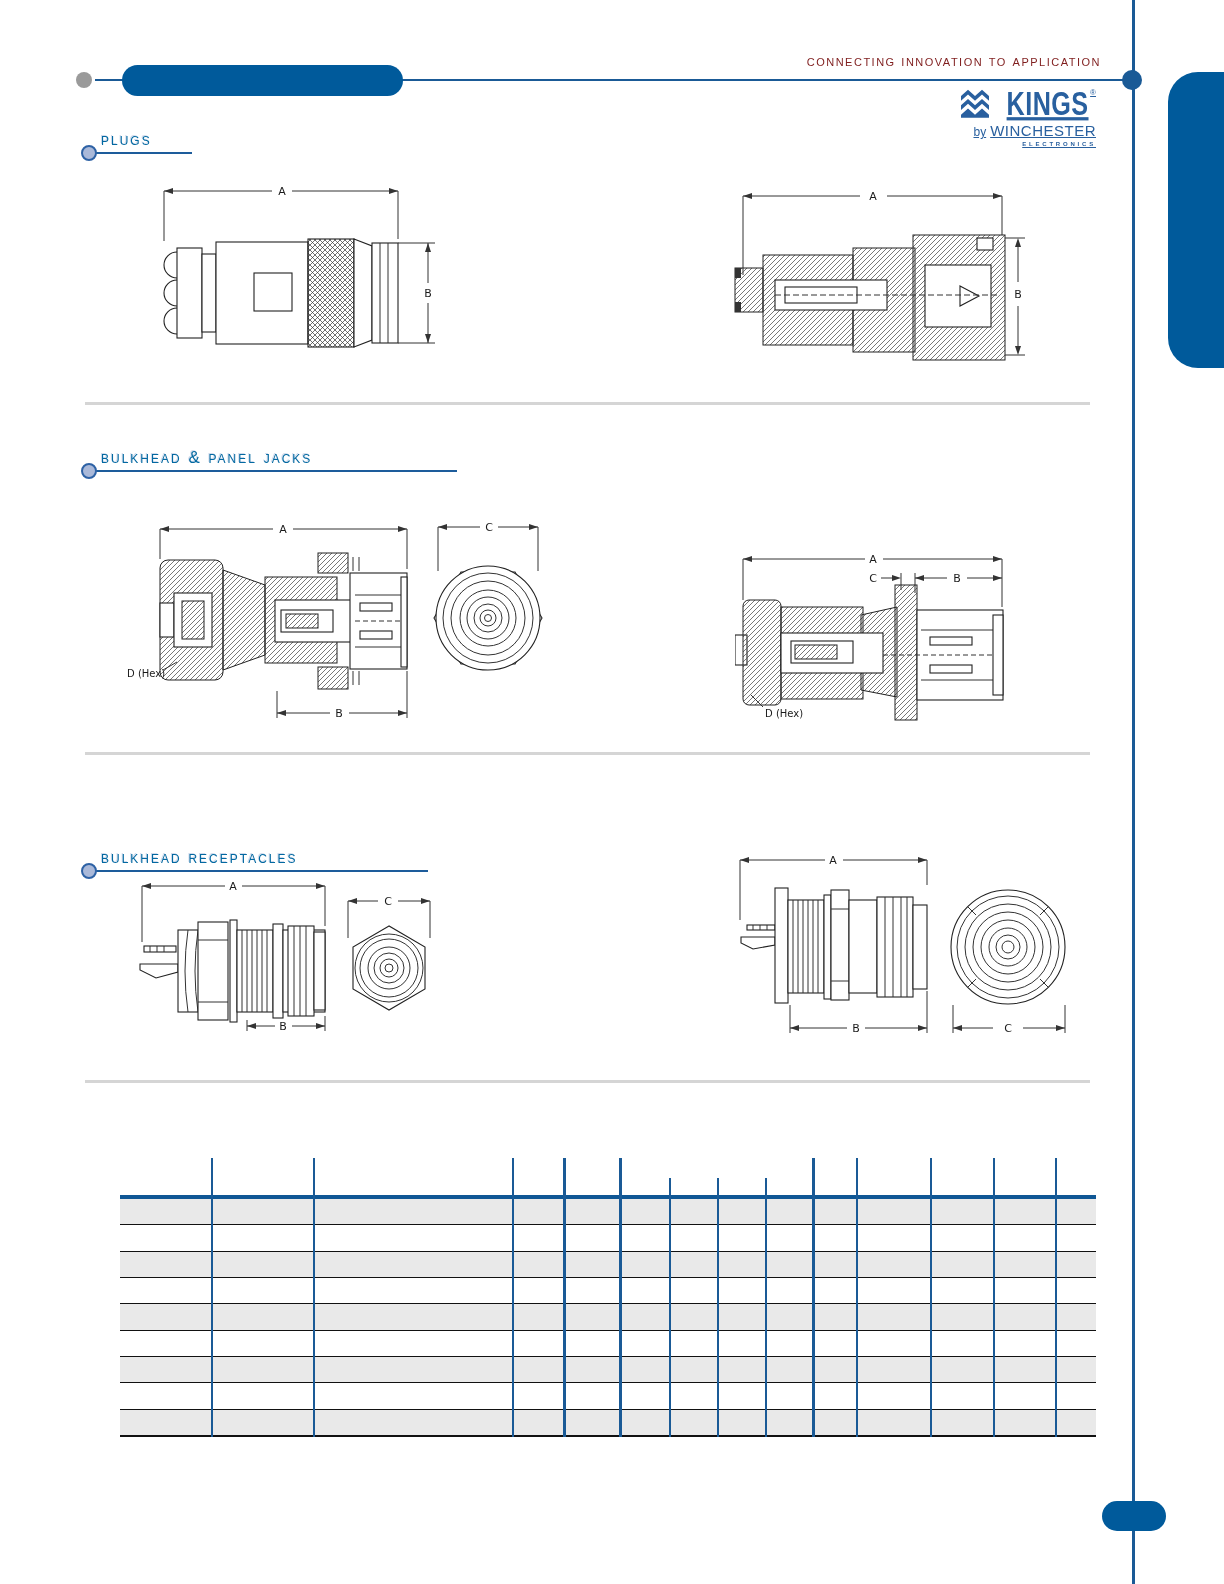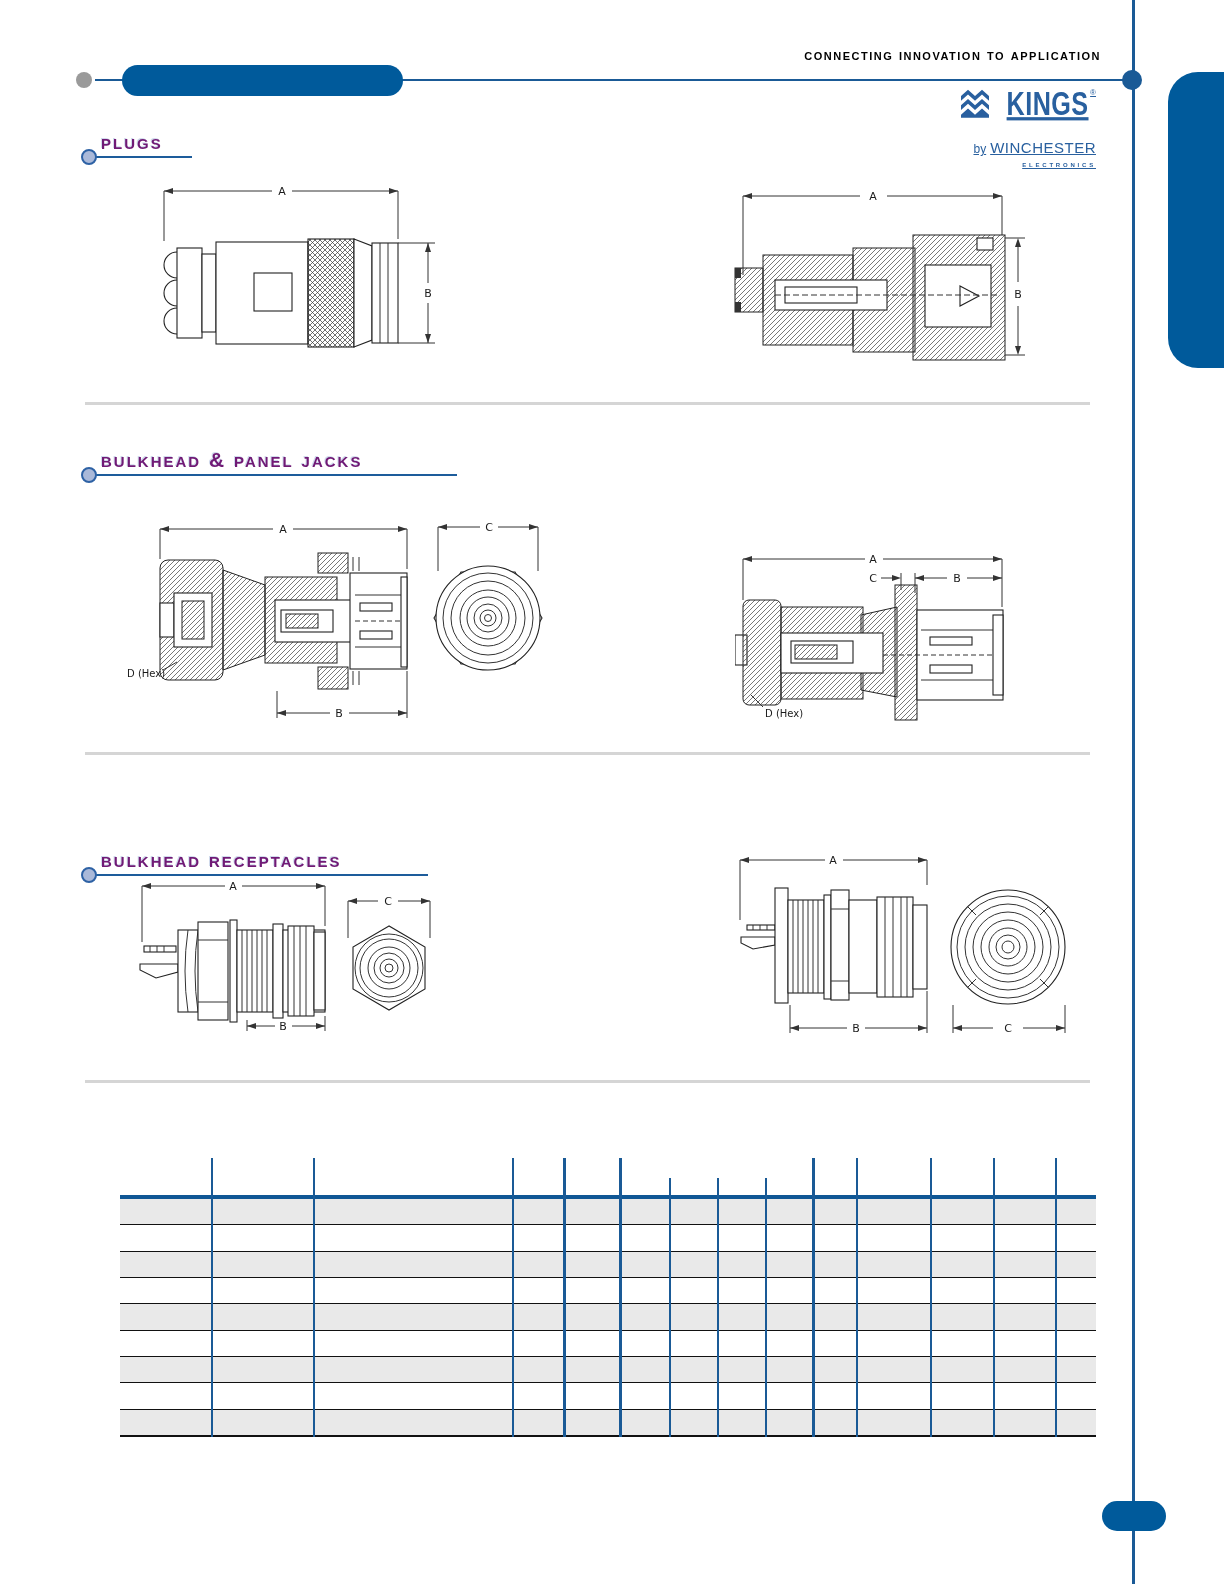--- a/index.html
+++ b/index.html
@@ -9,38 +9,38 @@
   }
   .abs{position:absolute;}
   
   .top-rule{left:95px;top:79px;width:1038px;height:2px;background:#1a5a96;}
   .gray-dot{left:76px;top:72px;width:16px;height:16px;border-radius:50%;background:#9a9a9a;}
   .top-pill{left:122px;top:65px;width:281px;height:31px;border-radius:16px;background:#005a9b;}
   .line-dot{left:1122px;top:70px;width:20px;height:20px;border-radius:50%;background:#1a5a96;}
   .v-line{left:1132px;top:0;width:3px;height:1584px;background:#1a5a96;}
   .side-tab{left:1168px;top:72px;width:56px;height:296px;background:#005a9b;border-radius:30px 0 0 30px;}
   .bottom-pill{left:1102px;top:1501px;width:64px;height:30px;border-radius:15px;background:#005a9b;}
-  .tagline{left:600px;top:46px;width:501px;text-align:right;font-size:15px;font-weight:bold;
-    font-variant:small-caps;letter-spacing:1.5px;color:#000000;text-transform:lowercase;}
+  .tagline{left:600px;top:52px;width:501px;text-align:right;font-size:15px;font-weight:normal;
+    font-variant:small-caps;letter-spacing:1.5px;color:#7f1d1d;text-transform:lowercase;}
   
   .logo{left:946px;top:88px;width:150px;text-align:right;color:#29609f;text-decoration:underline;}
   .logo-row{display:flex;align-items:flex-start;justify-content:flex-end;gap:2px;}
   .logo-brand{font-size:30px;font-weight:bold;line-height:30px;letter-spacing:0.5px;
     transform:scale(0.84,1.08);transform-origin:right top;display:inline-block;}
   .logo-reg{font-size:8px;line-height:8px;margin-top:1px;}
-  .logo-by-row{margin-top:14px;font-size:15px;line-height:24px;}
+  .logo-by-row{margin-top:1px;font-size:15px;line-height:16px;}
   .logo-by{font-size:12px;margin-right:4px;}
   .logo-company{font-weight:normal;letter-spacing:0.5px;}
   .logo-division{font-size:6px;letter-spacing:2.8px;font-weight:bold;margin-top:1px;}
   
   .section{position:absolute;border-bottom:2px solid #1d5c9b;}
   .section .bullet{position:absolute;left:-3px;bottom:-9px;width:16px;height:16px;border-radius:50%;
     background:#aab9d9;border:2px solid #2e62a5;box-sizing:border-box;}
-  .section .title{display:block;padding:0 0 2px 17px;font-size:21px;font-weight:bold;
-    font-variant:small-caps;text-transform:lowercase;letter-spacing:2px;color:#701a75;
+  .section .title{display:block;padding:0 0 2px 17px;font-size:17px;font-weight:normal;
+    font-variant:small-caps;text-transform:lowercase;letter-spacing:2px;color:#0369a1;
     text-shadow:-1px -1px 0 rgba(120,150,200,0.35);white-space:nowrap;}
   .divider{height:3px;background:#d5d5d5;left:85px;width:1005px;}
   
   svg text.dim{font-family:"DejaVu Sans", sans-serif;font-size:11px;fill:#1a1a1a;}
   svg text.dimsm{font-family:"DejaVu Sans", sans-serif;font-size:10px;fill:#1a1a1a;}
   svg .ln{stroke:#333;stroke-width:1;fill:none;}
   svg .part{stroke:#222;stroke-width:1.1;fill:#ffffff;}
   svg .arr{fill:#333;stroke:none;}
   
   .spec-table{left:120px;top:1155px;width:976px;height:283px;}

